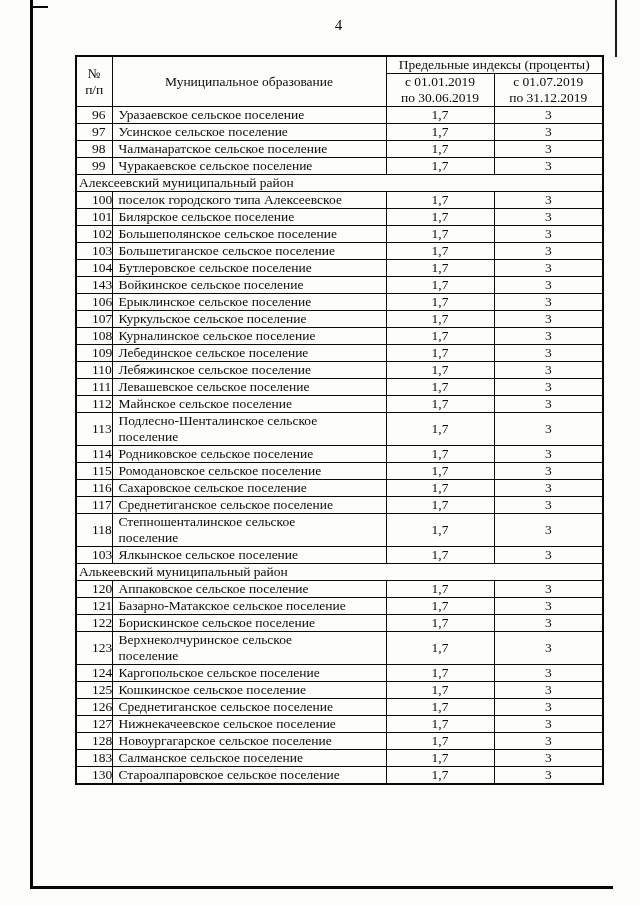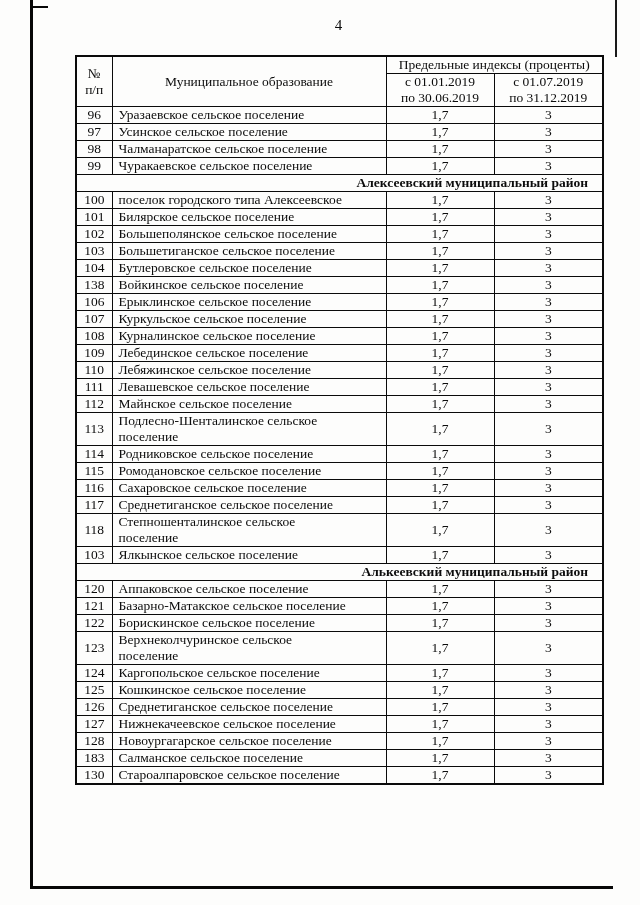--- a/index.html
+++ b/index.html
@@ -42,27 +42,27 @@
   }
   .doc-table th {
     font-weight:normal;
     text-align:center;
     padding:0 2px;
     white-space:pre-line;
   }
   .th-group  { height:16px; }
   .th-period { height:32px; }
   .doc-table td { height:16px; }
-  td.num  { text-align:center; padding:0 7px; }
+  td.num  { text-align:center; padding:0 15px; }
   td.name { text-align:left; padding:0 4px 0 6px; white-space:pre-line; }
   td.val  { text-align:center; padding:0 2px; }
   td.section-cell {
-    text-align:right;
-    font-weight:bold;
-    padding:0 14px;
+    text-align:left;
+    font-weight:normal;
+    padding:0 2px;
   }
 </style>
 </head>
 <body>
 
 <div class="page">
   <div class="scan-edge-left"></div>
   <div class="scan-tick-topleft"></div>
   <div class="scan-edge-right"></div>
   <div class="scan-edge-bottom"></div>
@@ -142,21 +142,21 @@
           <td class="val">1,7</td>
           <td class="val">3</td>
         </tr>
         <tr>
           <td class="num">104</td>
           <td class="name">Бутлеровское сельское поселение</td>
           <td class="val">1,7</td>
           <td class="val">3</td>
         </tr>
         <tr>
-          <td class="num">138</td>
+          <td class="num">143</td>
           <td class="name">Войкинское сельское поселение</td>
           <td class="val">1,7</td>
           <td class="val">3</td>
         </tr>
         <tr>
           <td class="num">106</td>
           <td class="name">Ерыклинское сельское поселение</td>
           <td class="val">1,7</td>
           <td class="val">3</td>
         </tr>

